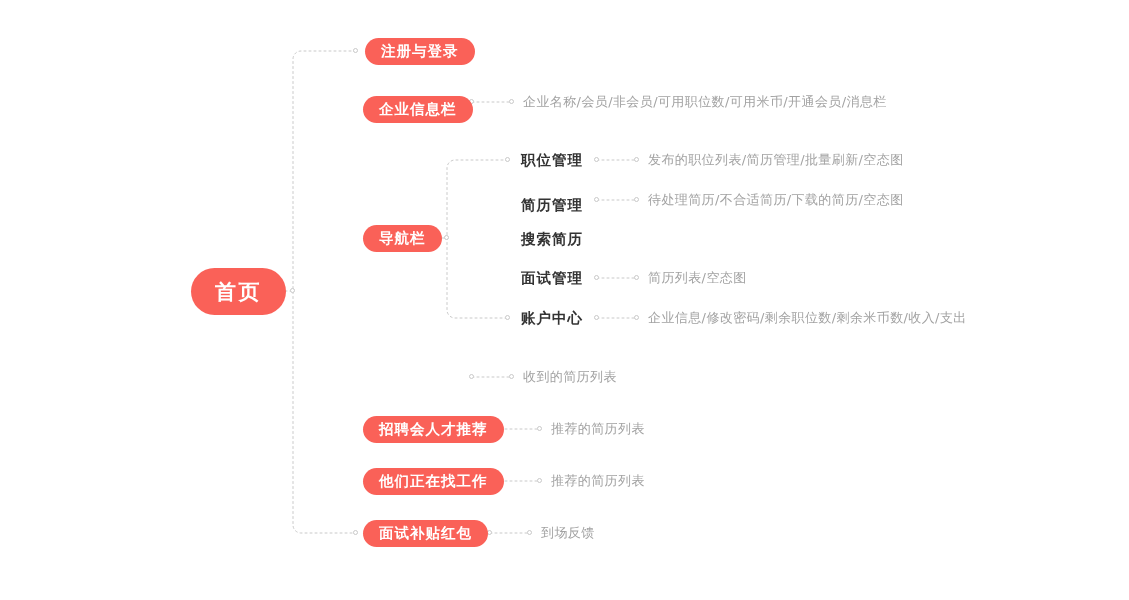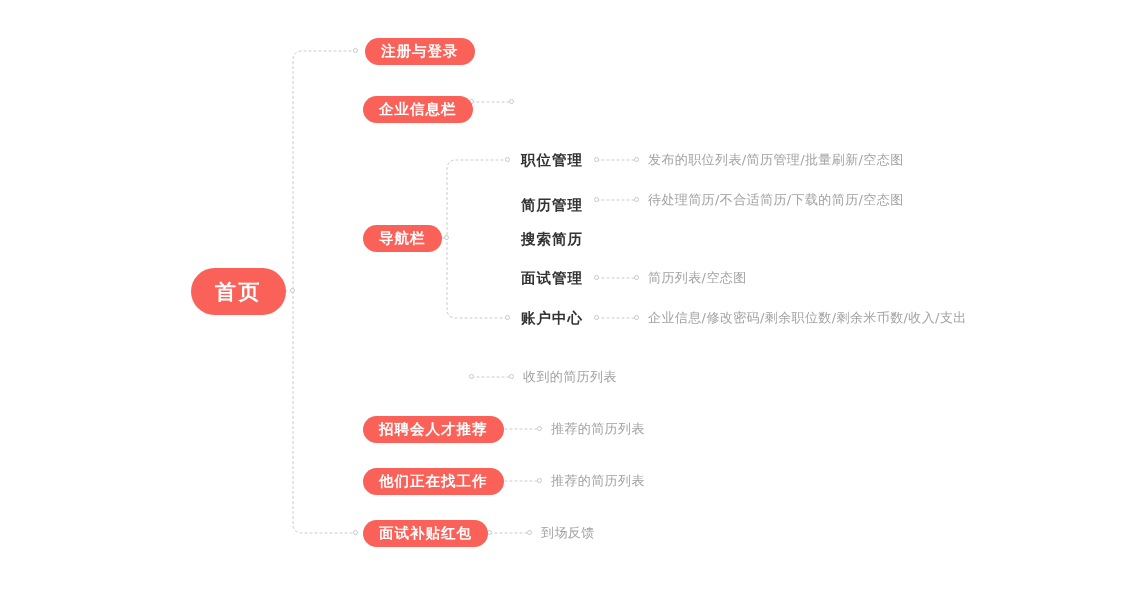--- a/index.html
+++ b/index.html
@@ -165,20 +165,21 @@
   <div class="subnode" style="left:521px; top:150px;">职位管理</div>
 
   <div class="subnode" style="left:521px; top:180px;margin-top:15px;">简历管理</div>
 
   <div class="subnode" style="left:521px; top:229px;">搜索简历</div>
 
   <div class="subnode" style="left:521px; top:268px;">面试管理</div>
 
   <div class="subnode" style="left:521px; top:308px;">账户中心</div>
 
+  <div class="desc" style="left:523px; top:93px;">企业名称/会员/非会员/可用职位数/可用米币/开通会员/消息栏</div>
 
   <div class="desc" style="left:648px; top:151px;">发布的职位列表/简历管理/批量刷新/空态图</div>
 
   <div class="desc" style="left:648px; top:191px;">待处理简历/不合适简历/下载的简历/空态图</div>
 
   <div class="desc" style="left:648px; top:269px;">简历列表/空态图</div>
 
   <div class="desc" style="left:648px; top:309px;">企业信息/修改密码/剩余职位数/剩余米币数/收入/支出</div>
 
   <div class="desc" style="left:523px; top:368px;">收到的简历列表</div>

